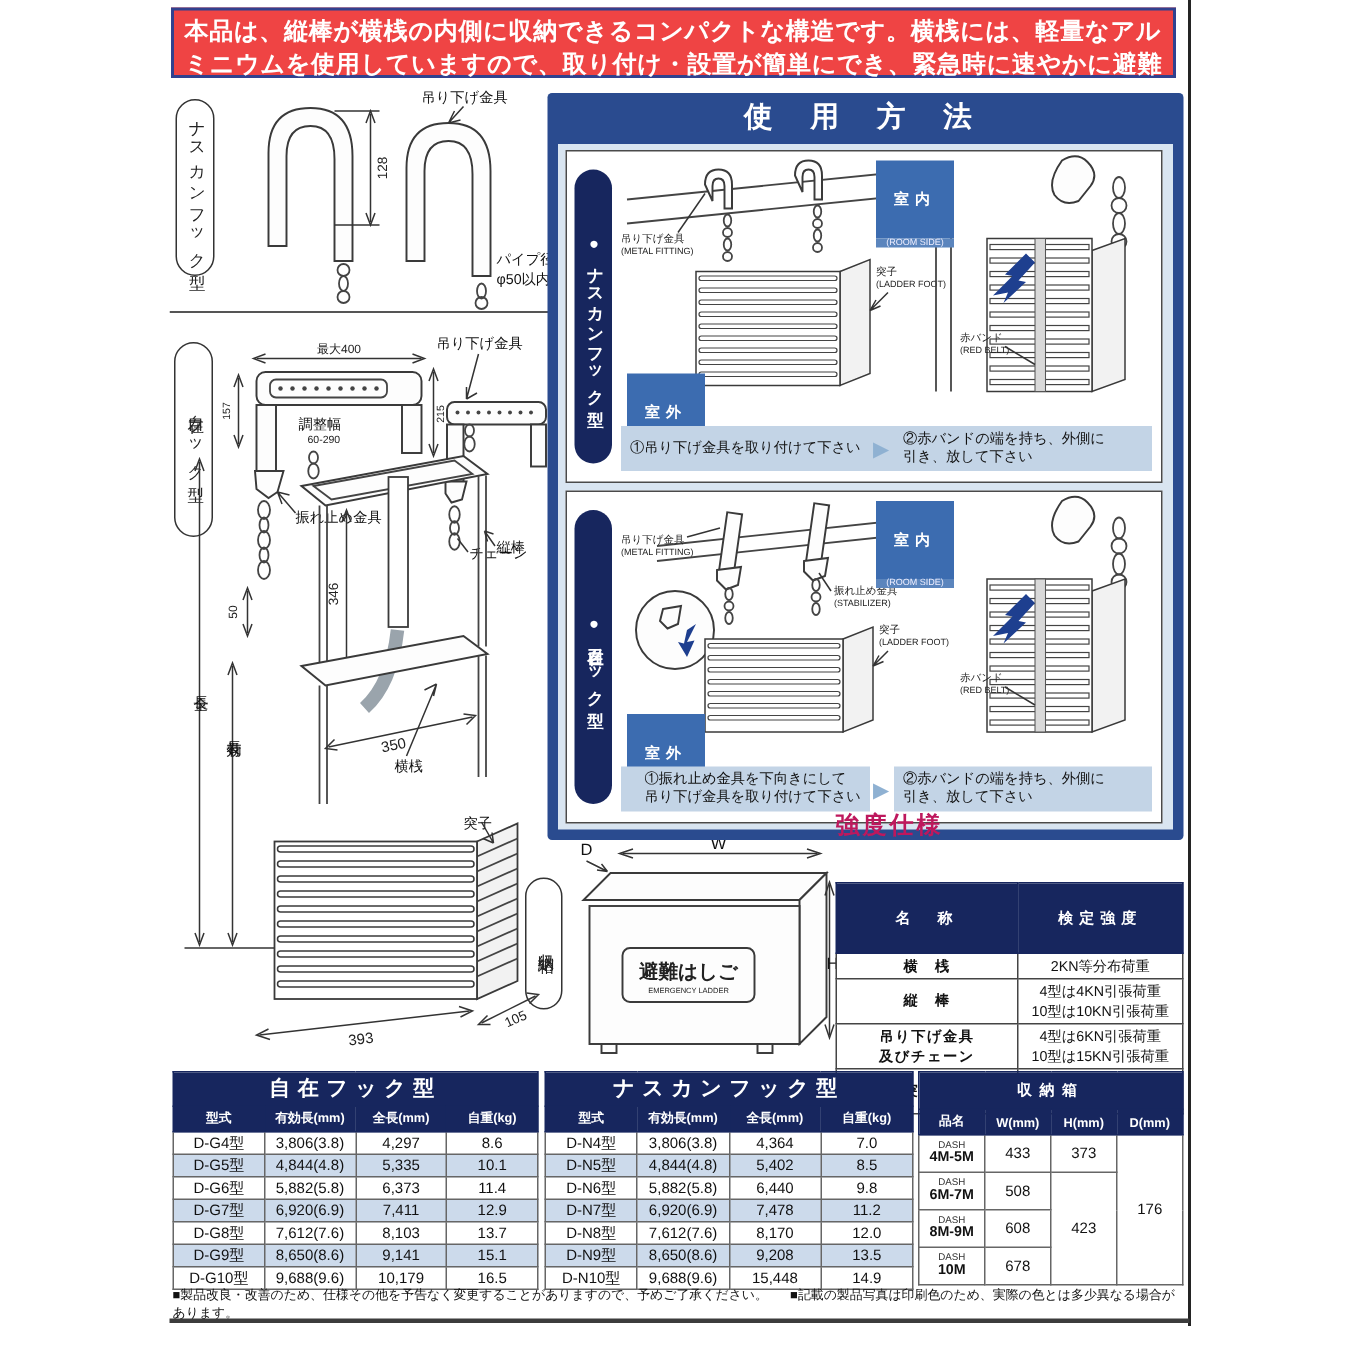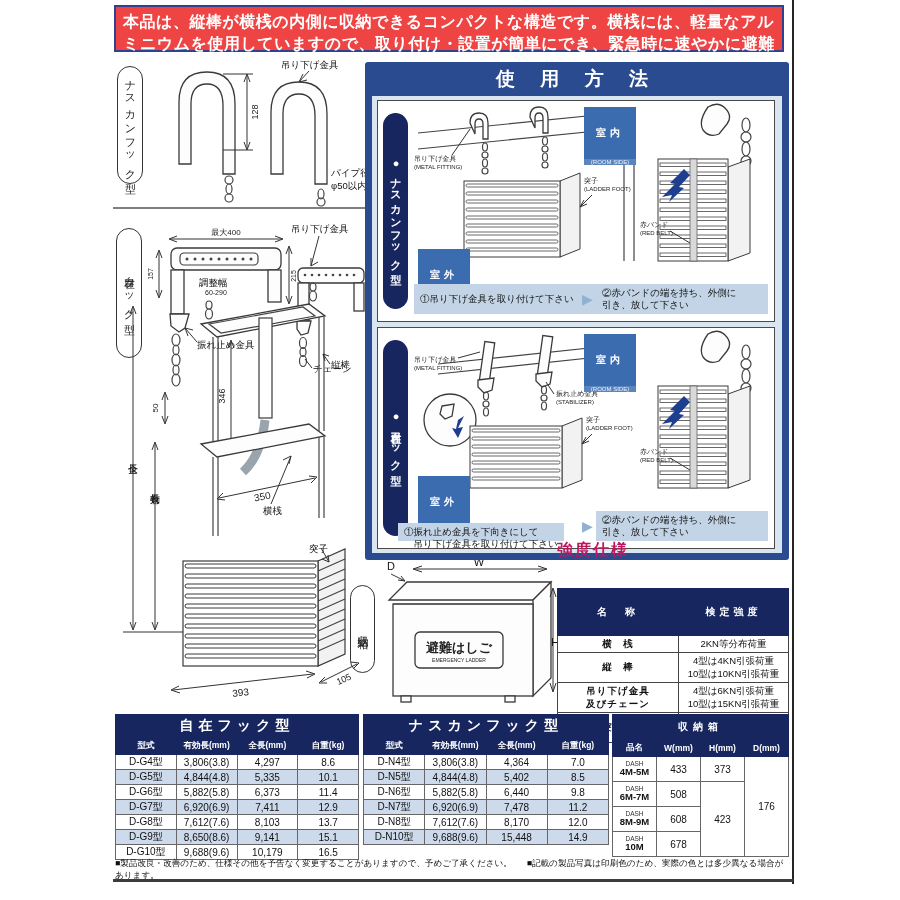--- a/index.html
+++ b/index.html
@@ -409,21 +409,21 @@
         <path class="dim" d="M258,128 L278,140"></path>
       </svg>
       <div class="badge" style="left:206px;top:6px;width:52px;">
         <span class="jp">室内</span>
         <span class="en">(ROOM SIDE)</span>
       </div>
       <div class="badge" style="left:40px;top:148px;width:52px;">
         <span class="jp">室外</span>
         <span class="en">(OUT SIDE)</span>
       </div>
-      <div class="cap" style="left:20px;bottom:7px;width:166px;height:18px;">①振れ止め金具を下向きにして
+      <div class="cap" style="left:36px;bottom:7px;width:166px;height:30px;text-align:center;">①振れ止め金具を下向きにして
 　吊り下げ金具を取り付けて下さい</div>
       <div class="cap-arrow" style="left:204px;bottom:14px;">▶</div>
       <div class="cap" style="left:218px;bottom:7px;width:172px;height:30px;">②赤バンドの端を持ち、外側に
 引き、放して下さい</div>
     </div>
   </div>
 </div>
 
 <div class="abs strength-title">強度仕様</div>
 <table class="abs strength">
@@ -551,20 +551,26 @@
         <td>7,478</td>
         <td>11.2</td>
       </tr>
       <tr>
         <td>D-N8型</td>
         <td>7,612(7.6)</td>
         <td>8,170</td>
         <td>12.0</td>
       </tr>
       <tr>
+        <td>D-N9型</td>
+        <td>8,650(8.6)</td>
+        <td>9,208</td>
+        <td>13.5</td>
+      </tr>
+      <tr>
         <td>D-N10型</td>
         <td>9,688(9.6)</td>
         <td>15,448</td>
         <td>14.9</td>
       </tr>
     </tbody>
 </table>
 
 <table class="abs spec store" style="left:612px;top:714px;width:177px;">
   <thead>

